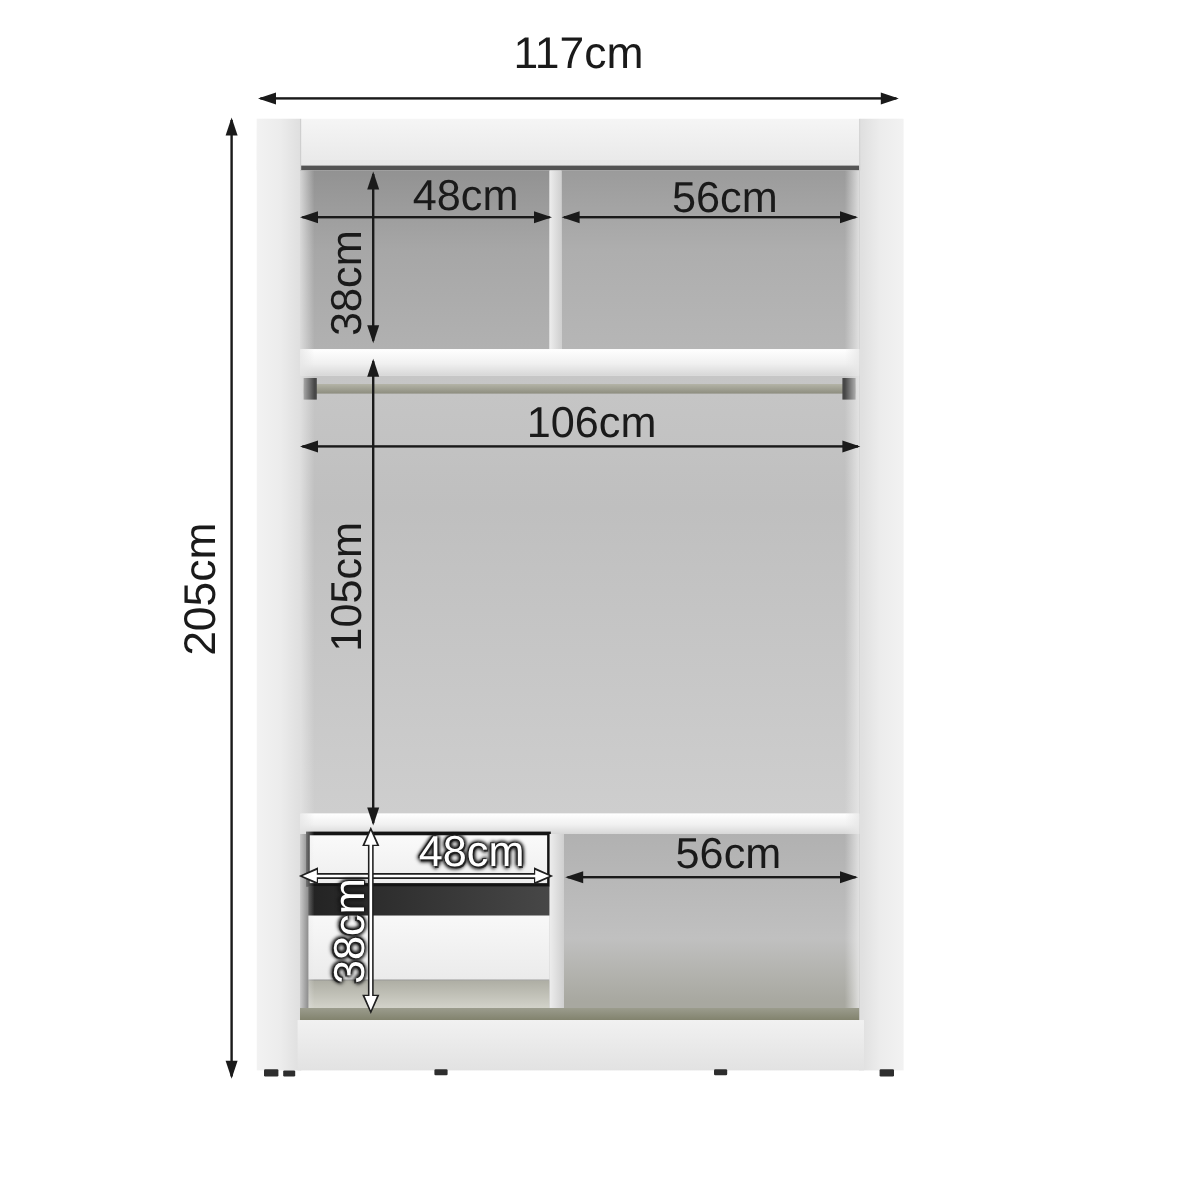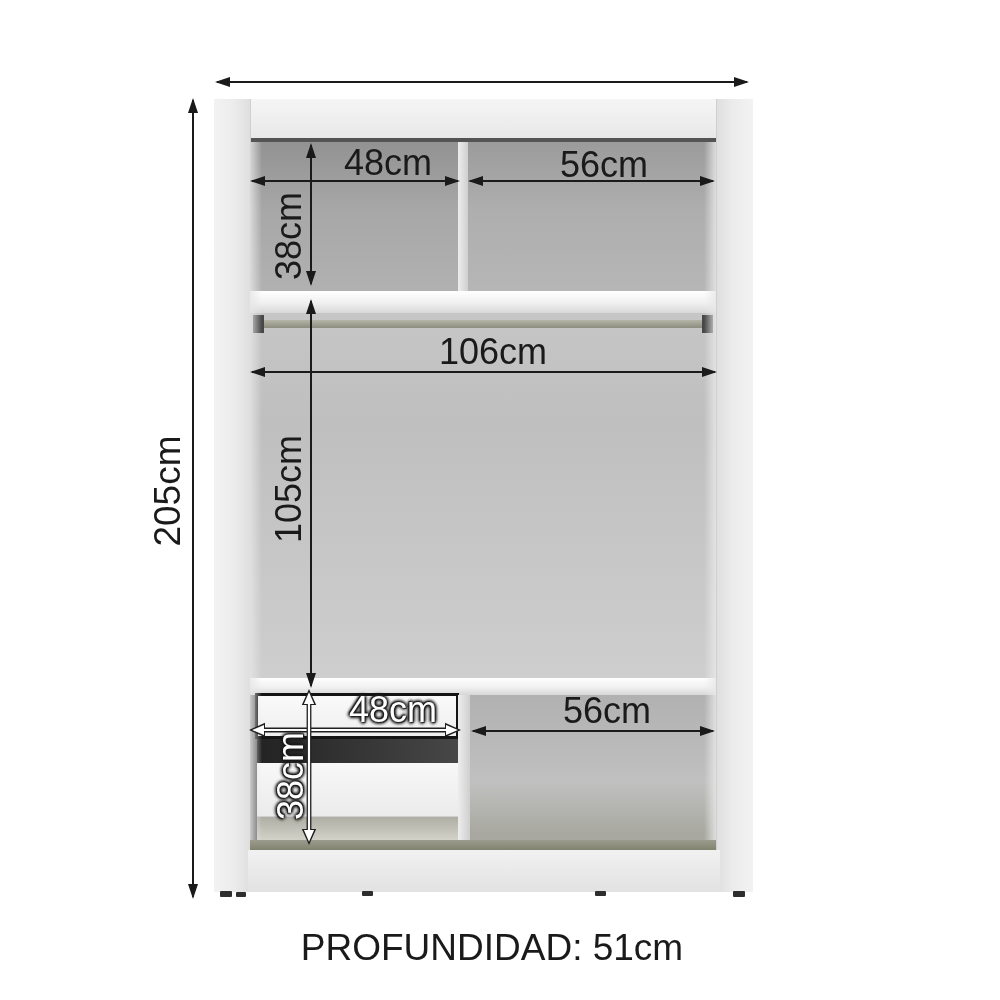--- a/index.html
+++ b/index.html
@@ -77,20 +77,21 @@
   <div class="abs" style="left:704px;top:142px;width:12px;height:698px;background:linear-gradient(270deg,rgba(232,232,232,.85),rgba(232,232,232,0));"></div>
 
   <div class="abs" style="left:250px;top:840px;width:466px;height:10px;background:linear-gradient(180deg,#9b9c8d,#82836e);"></div>
   <div class="abs" style="left:248px;top:850px;width:472px;height:42px;background:linear-gradient(180deg,#f1f1f1,#e2e2e2);"></div>
   <div class="abs" style="left:220px;top:891px;width:12px;height:6px;background:#2e2e2e;border-radius:1px;"></div>
   <div class="abs" style="left:236px;top:892px;width:10px;height:5px;background:#2e2e2e;border-radius:1px;"></div>
   <div class="abs" style="left:362px;top:891px;width:11px;height:5px;background:#2e2e2e;border-radius:1px;"></div>
   <div class="abs" style="left:595px;top:891px;width:11px;height:5px;background:#2e2e2e;border-radius:1px;"></div>
   <div class="abs" style="left:733px;top:891px;width:12px;height:6px;background:#2e2e2e;border-radius:1px;"></div>
 
+  <div class="dim big" style="left:482px;top:44px;">117cm</div>
   <div class="ah" style="left:217px;top:81px;width:530px;"></div>
 
   <div class="dim big rot" style="left:167px;top:491px;">205cm</div>
   <div class="av" style="left:192px;top:100px;height:797px;"></div>
 
   <div class="dim" style="left:388px;top:163px;">48cm</div>
   <div class="ah" style="left:252px;top:180px;width:206px;"></div>
 
   <div class="dim" style="left:604px;top:165px;">56cm</div>
   <div class="ah" style="left:470px;top:180px;width:243px;"></div>
@@ -112,15 +113,14 @@
 
   <div class="dim white rot" style="left:291px;top:776px;">38cm</div>
   <svg class="abs" style="left:301px;top:688px;" width="16" height="158" viewBox="0 0 16 158">
     <polygon fill="#1f1f1f" points="8,1 0.8,17 5.6,17 5.6,141 0.8,141 8,157 15.2,141 10.4,141 10.4,17 15.2,17"></polygon>
     <polygon fill="#ffffff" points="8,4.2 2.9,16 6.9,16 6.9,142 2.9,142 8,153.8 13.1,142 9.1,142 9.1,16 13.1,16"></polygon>
   </svg>
 
   <div class="dim" style="left:607px;top:711px;">56cm</div>
   <div class="ah" style="left:473px;top:730px;width:240px;"></div>
 
-  <div class="dim big" style="left:492px;top:947px;">PROFUNDIDAD: 51cm</div>
 
 </div>
 
 </body></html>

